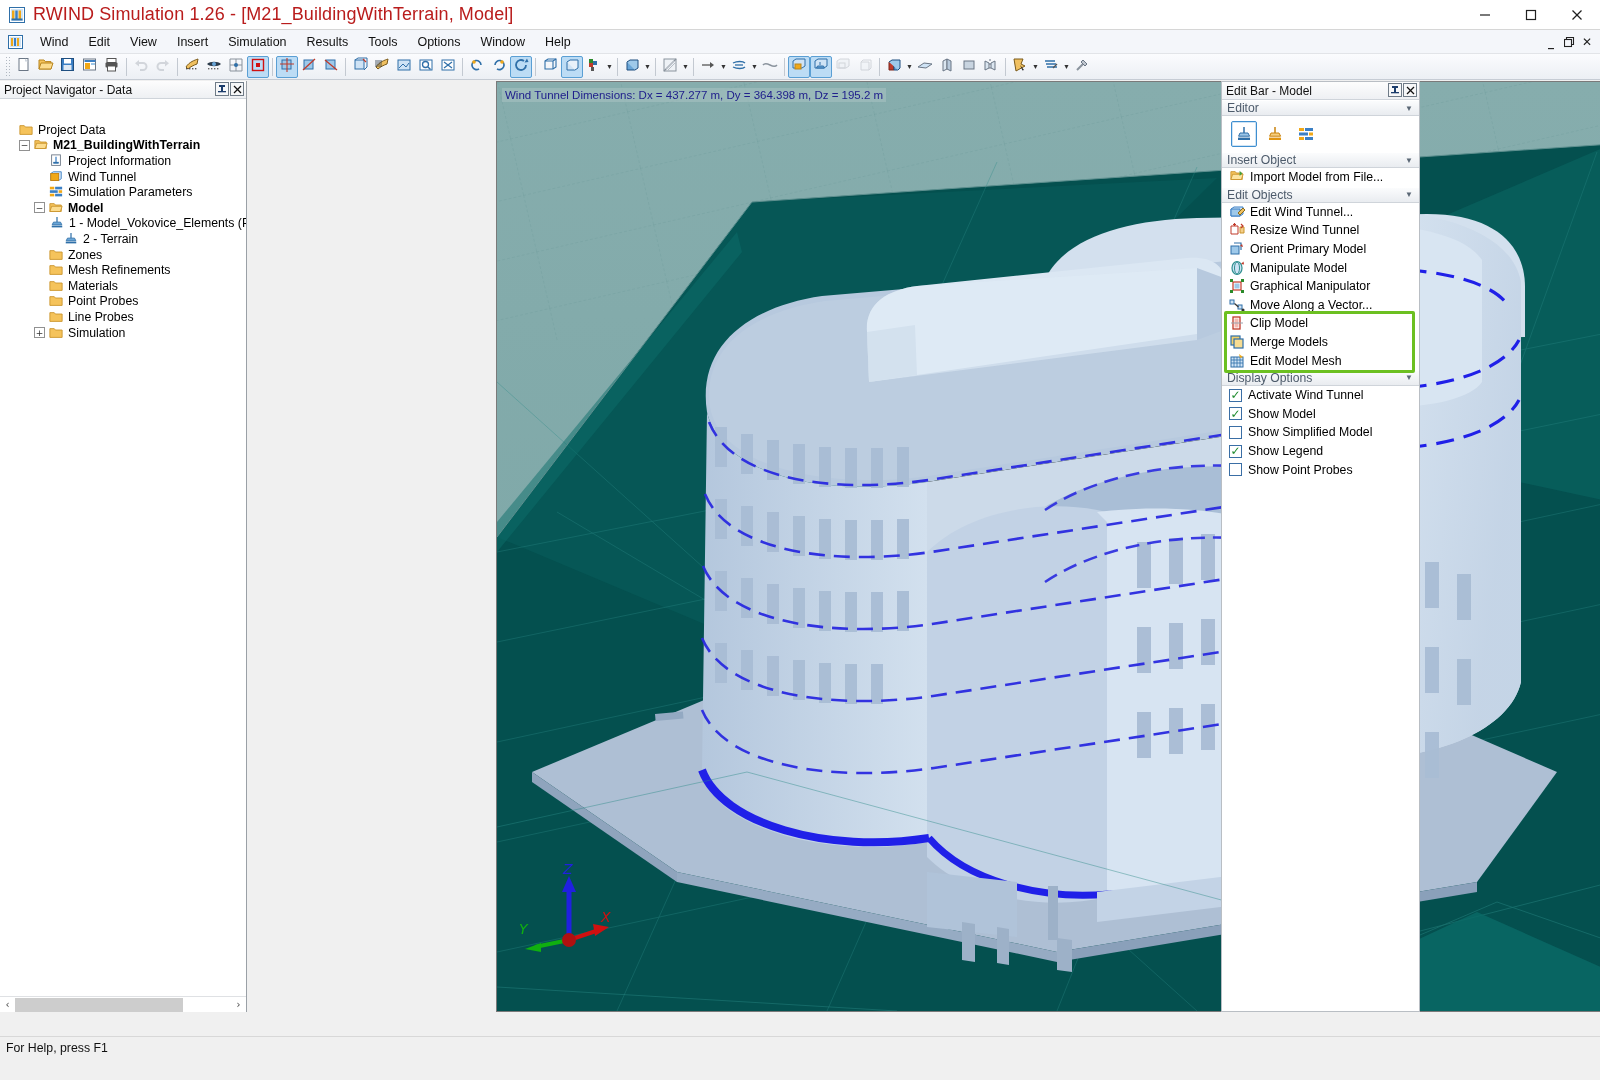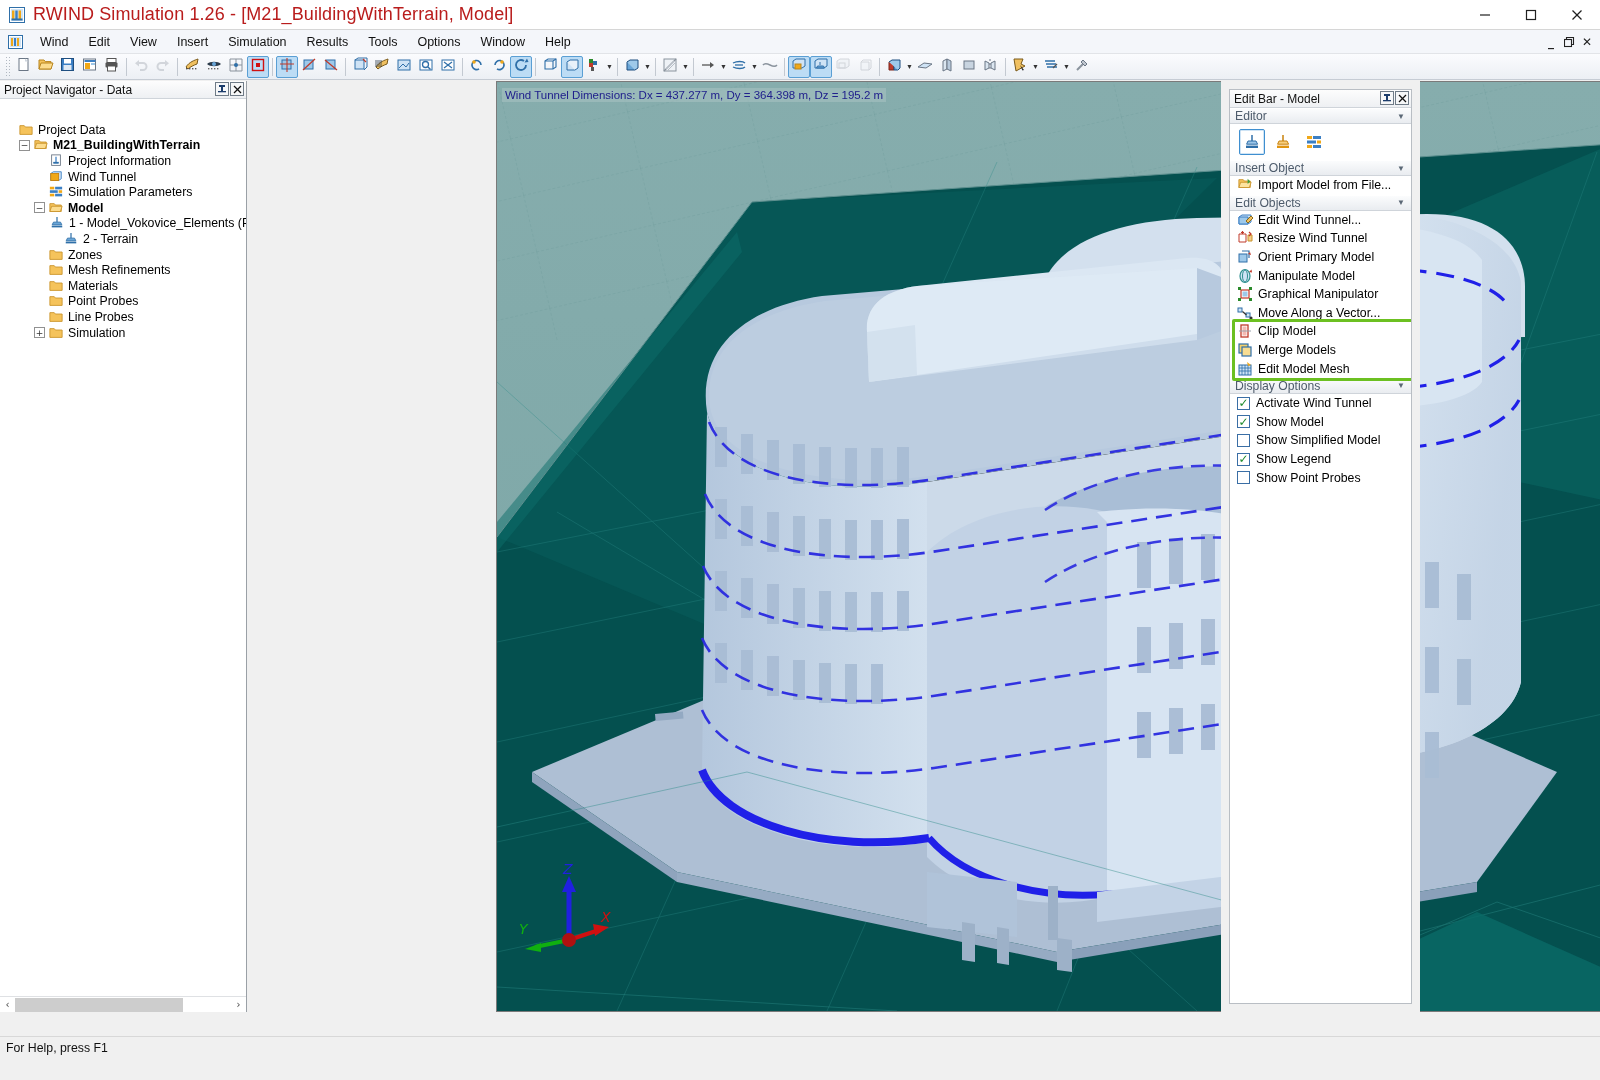--- a/index.html
+++ b/index.html
@@ -79,21 +79,21 @@
   
   #viewport { position:absolute; left:248px; top:0; width:1117px; height:931px;
               background:#7fa9a9; overflow:hidden; border:1px solid #7a7a7a;}
   #vpwrap { position:absolute; left:248px; top:0; width:1119px; height:955px;}
   #vptabs { position:absolute; left:248px; top:933px; height:22px; display:flex; align-items:flex-end; padding-left:10px;}
   #wtdim { position:absolute; left:5px; top:6px; font-size:11.5px; color:#20208c;
            background:rgba(170,195,195,0.55); padding:1px 3px; white-space:nowrap;}
   
   #editbar { position:absolute; right:0; top:0; width:199px; height:955px;
              background:#f0f0f0; display:flex; flex-direction:column; }
-  #ebinner { flex:1 1 auto; background:#fff; border:1px solid #b9bec4; margin:8px; overflow:hidden;}
+  #ebinner { flex:1 1 auto; background:#fff; border:1px solid #b9bec4; margin:0; overflow:hidden;}
   .grouphdr { height:16px; background:linear-gradient(#fbfcfd,#e9ecf0); border-bottom:1px solid #cfd4da;
               border-top:1px solid #fff; display:flex;align-items:center; padding-left:5px;
               font-size:12.2px; color:#4d5b6b; position:relative;}
   .grouphdr .chev { position:absolute; right:6px; font-size:8px; color:#5b6876; }
   .ebrow { display:flex; align-items:center; height:18.6px; font-size:12.3px; padding-left:7px; gap:5px; white-space:nowrap;}
   .ebicon { width:16px;height:16px;flex:0 0 auto; }
   .ebtoolrow { display:flex; align-items:center; gap:5px; padding:5px 0 5px 9px; }
   .ebtool { width:26px;height:26px;border:1px solid transparent;border-radius:2px;
             display:flex;align-items:center;justify-content:center;}
   .ebtool.on{border-color:#3f8fd0;background:#ffffff;box-shadow:inset 0 0 0 1px #cfe4f5;}

